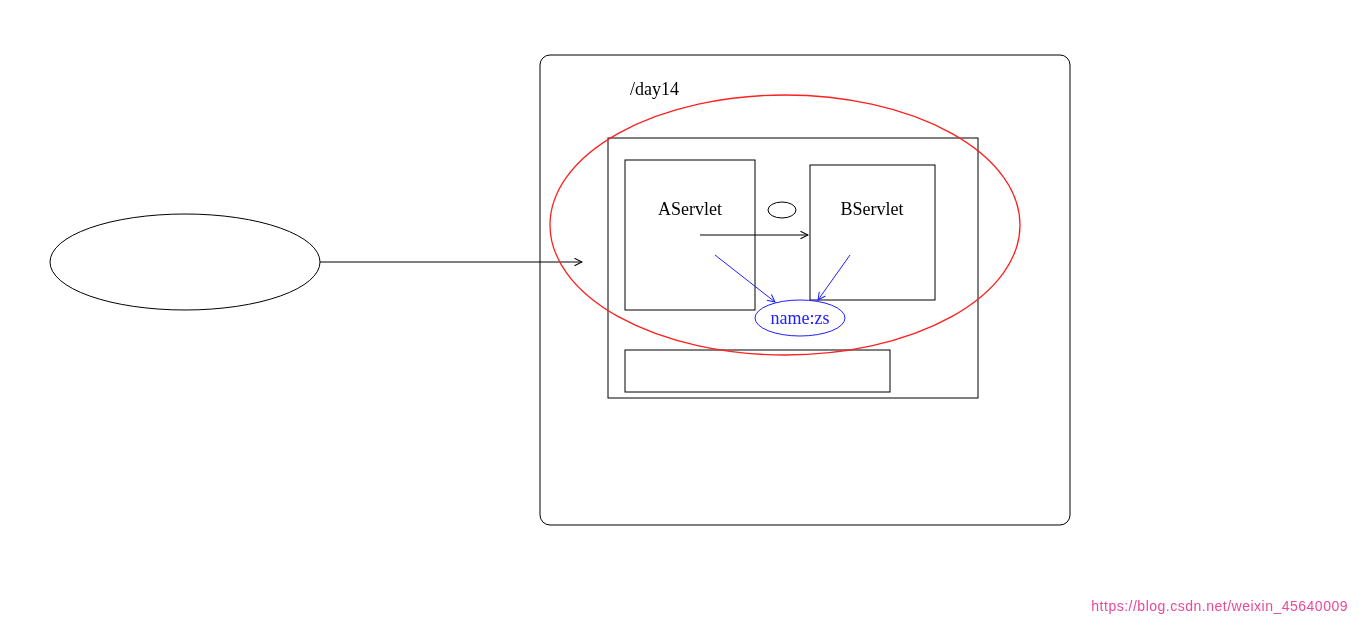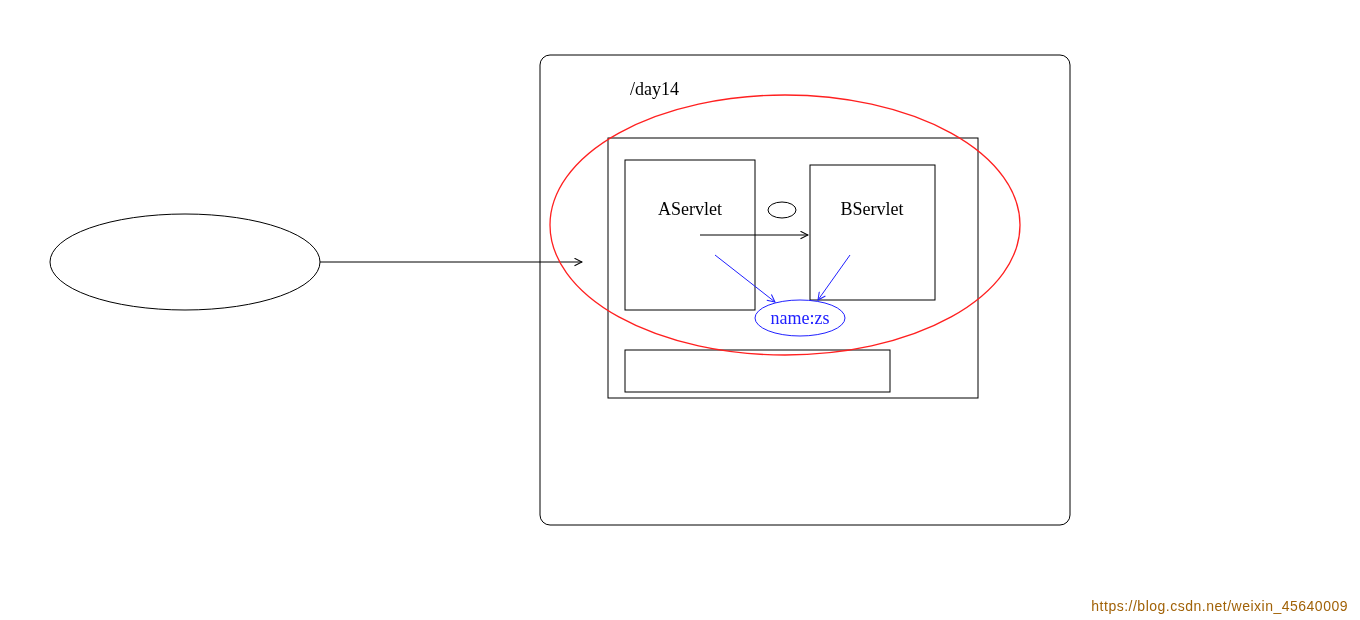--- a/index.html
+++ b/index.html
@@ -14,21 +14,21 @@
   svg { display: block; }
   .lbl { font-size: 18px; }
   .blue { stroke: #2020ff; fill: none; }
   .bluetxt { fill: #2020ff; stroke: none; }
   .red { stroke: #ff2020; fill: none; }
   .blk { stroke: #000; fill: none; }
   .watermark {
     position: absolute;
     right: 12px;
     bottom: 6px;
-    color: #a16207;
+    color: #ec4899;
     font-family: Arial, sans-serif;
     font-size: 14px;
     letter-spacing: 0.5px;
     user-select: none;
   }
 </style>
 </head>
 <body>
 
 <svg width="1360" height="620" viewBox="0 0 1360 620">

